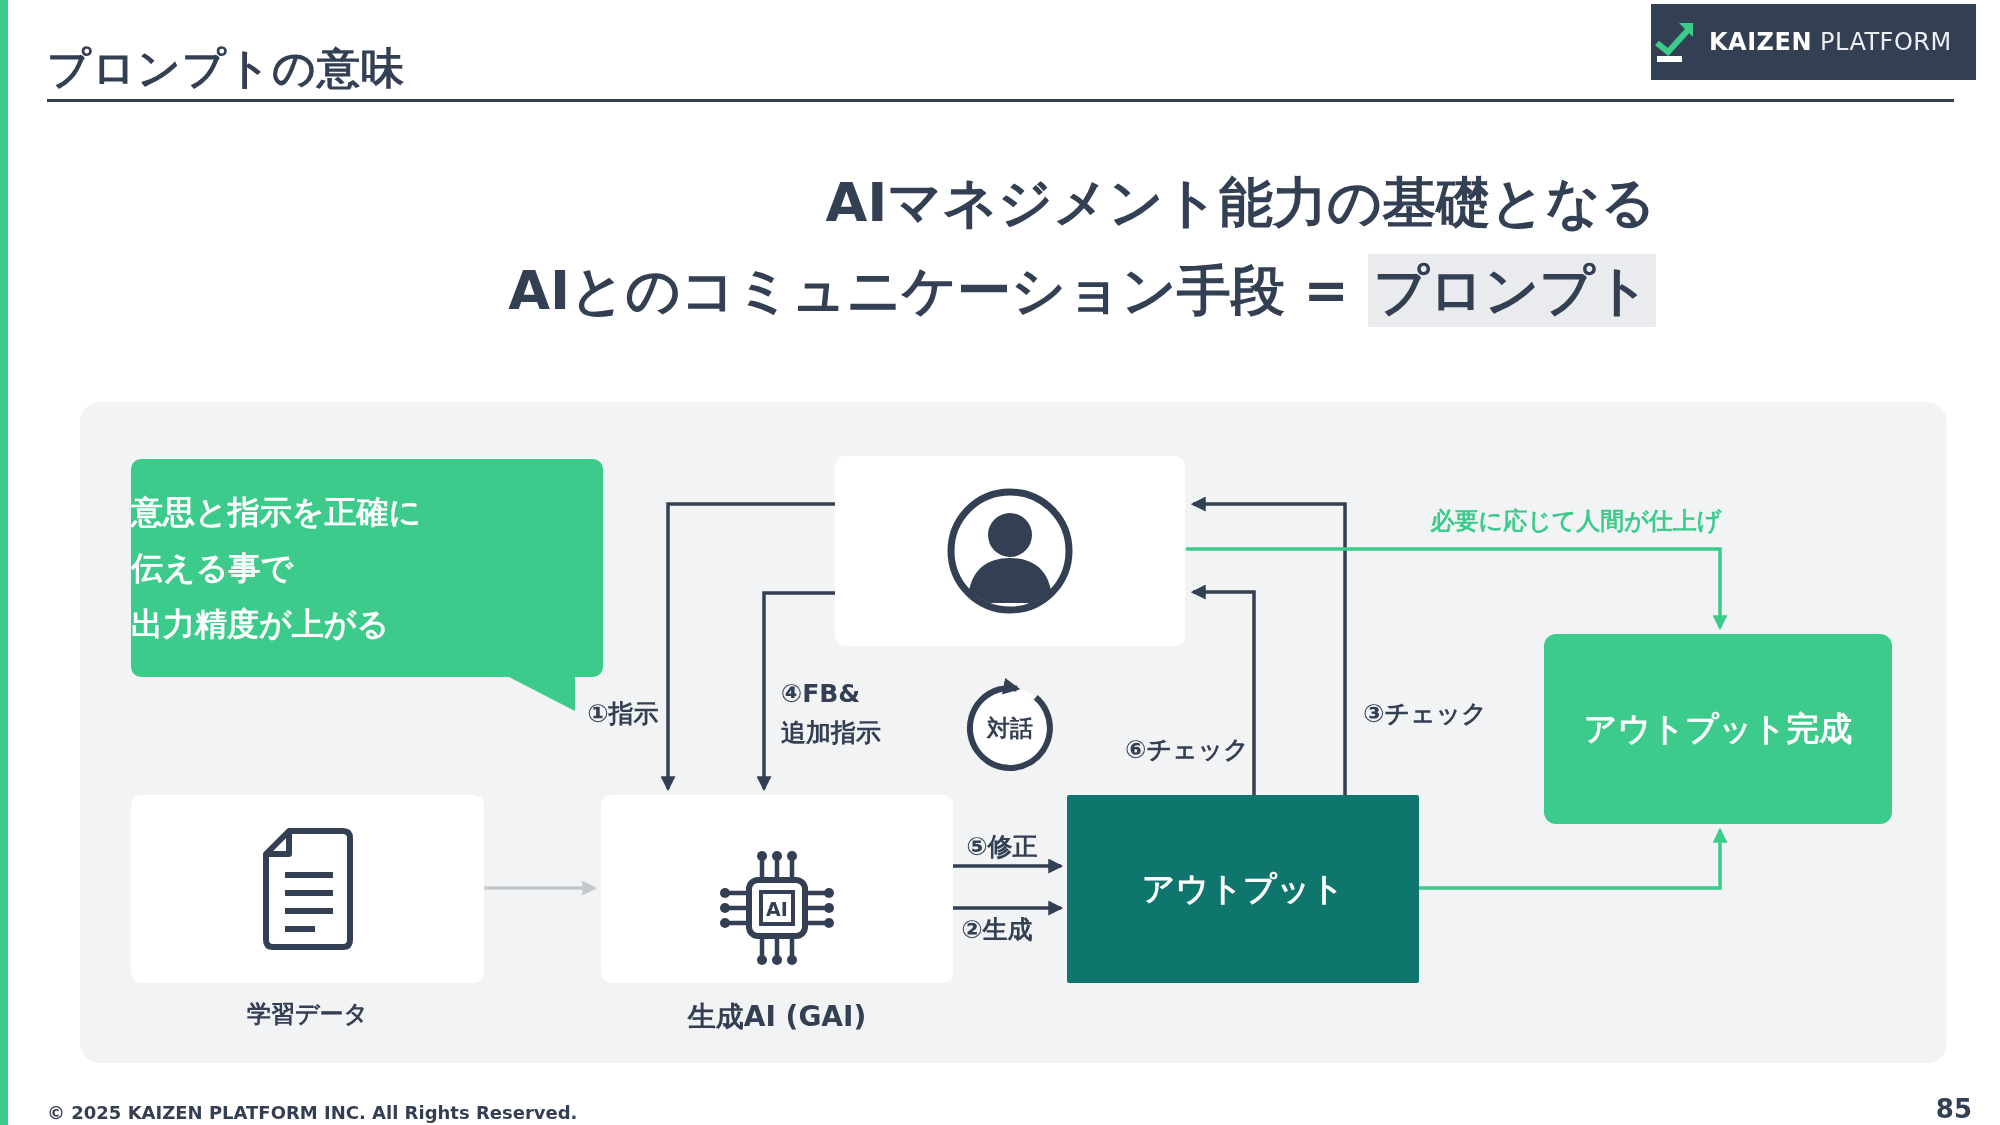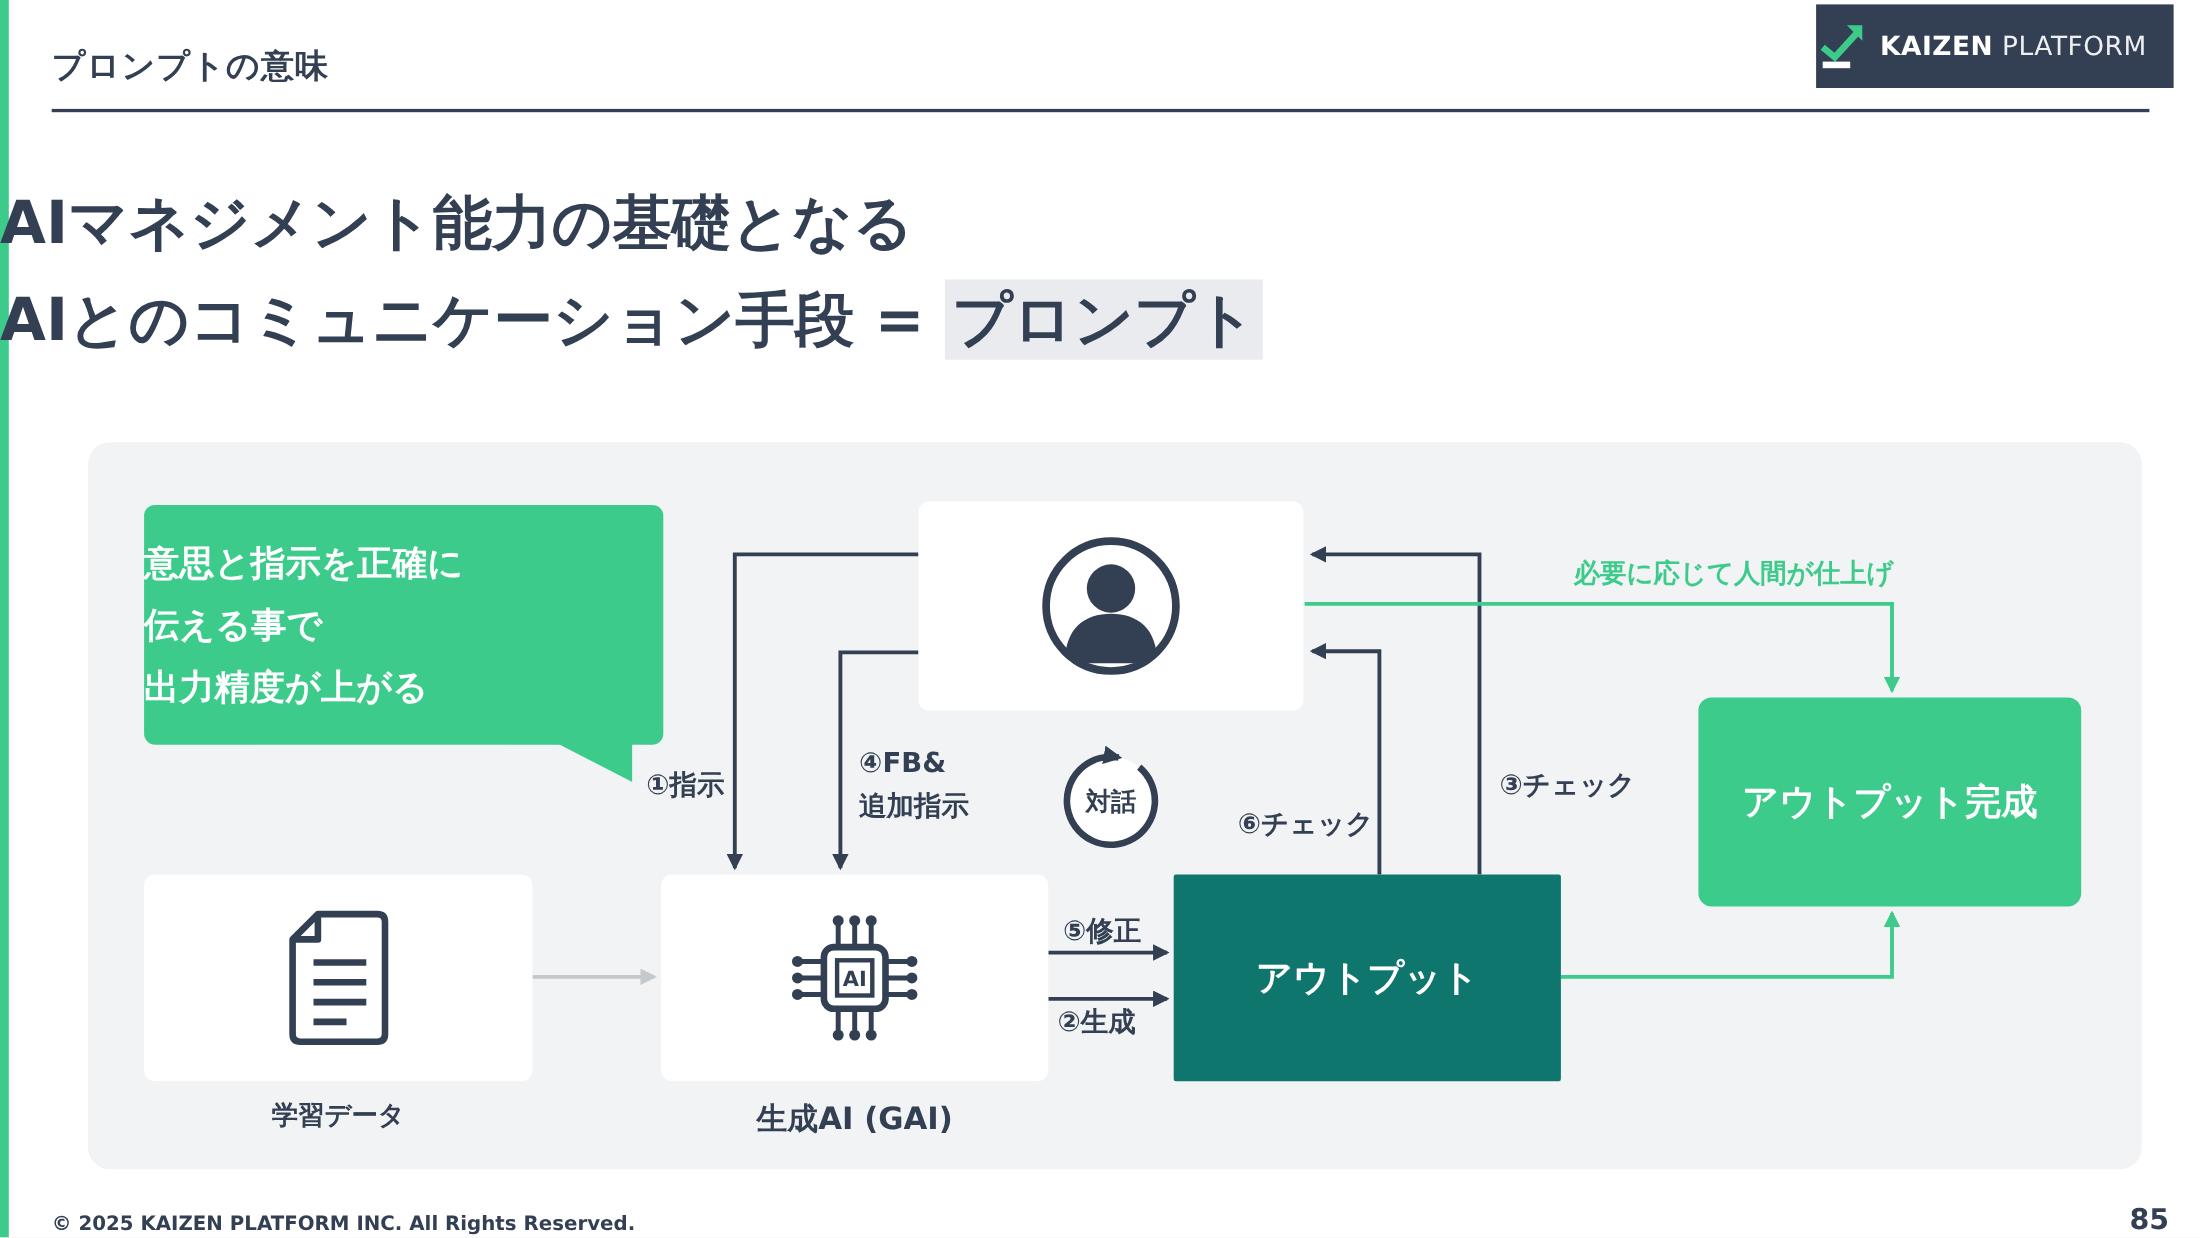--- a/index.html
+++ b/index.html
@@ -6,31 +6,31 @@
   html,body { width:2000px; height:1125px; }
   body {
     position:relative; width:2000px; height:1125px; overflow:hidden;
     background:#ffffff; color:#333F52;
     font-family:"DejaVu Sans","Liberation Sans",sans-serif;
   }
   .abs { position:absolute; }
 
   
   #edge-bar { left:0; top:0; width:8px; height:1125px; background:#3DCB8C; }
-  #header-title { left:47px; top:40px; font-size:30px; font-weight:bold; letter-spacing:1px; }
+  #header-title { left:47px; top:40px; font-size:43px; font-weight:bold; letter-spacing:1px; }
   #header-rule { left:47px; top:99px; width:1907px; height:3px; background:#333F52; }
 
   #logo { left:1651px; top:4px; width:325px; height:76px; background:#333F52;
           display:flex; align-items:center; gap:12px; }
   .logo-text { color:#ffffff; font-size:24px; letter-spacing:0.5px; white-space:nowrap; }
   .logo-bold { font-weight:bold; }
   .logo-light { font-weight:normal; color:#EDEFF2; margin-left:8px; }
 
   
-  #heading { left:0; top:159px; width:1656px; text-align:left;
+  #heading { left:0; top:159px; width:1656px; text-align:right;
              font-size:54px; font-weight:bold; line-height:88px; }
   .hl { background:#E9EBEE; padding:5px 6px; }
 
   
   #diagram-panel { left:80px; top:402px; width:1867px; height:661px; background:#F2F3F4; border-radius:20px; }
 
   
   #bubble { left:131px; top:459px; width:472px; height:218px; background:#3DCB8C; border-radius:10px;
             color:#fff; font-size:32px; font-weight:bold; line-height:56px;
             display:flex; flex-direction:column; justify-content:center; text-align:left; }
@@ -40,21 +40,21 @@
   
   #person-box { left:835px; top:456px; width:350px; height:190px; background:#fff; border-radius:10px;
                 display:flex; align-items:center; justify-content:center; }
   #output-done-box { left:1544px; top:634px; width:348px; height:190px; background:#3DCB8C; border-radius:12px;
                      color:#fff; font-size:33px; font-weight:bold;
                      display:flex; align-items:center; justify-content:center; }
   #output-box { left:1067px; top:795px; width:352px; height:188px; background:#0f766e; border-radius:2px;
                 color:#fff; font-size:33px; font-weight:bold;
                 display:flex; align-items:center; justify-content:center; }
   #ai-box { left:601px; top:795px; width:352px; height:188px; background:#fff; border-radius:10px;
-            display:flex; align-items:center; justify-content:center; }
+            display:flex; align-items:flex-end; justify-content:center; }
   #data-box { left:131px; top:795px; width:353px; height:188px; background:#fff; border-radius:10px;
               display:flex; align-items:center; justify-content:center; }
   #caption-data { left:131px; top:998px; width:353px; text-align:center; font-size:24px; font-weight:600; }
   #caption-ai { left:601px; top:998px; width:352px; text-align:center; font-size:28px; font-weight:600; }
 
   
   #dialogue { left:958px; top:676px; width:104px; height:104px; }
   #dialogue-text { left:0; top:0; width:104px; height:104px; display:flex; align-items:center; justify-content:center;
                    font-size:23px; font-weight:bold; color:#333F52; }
 

